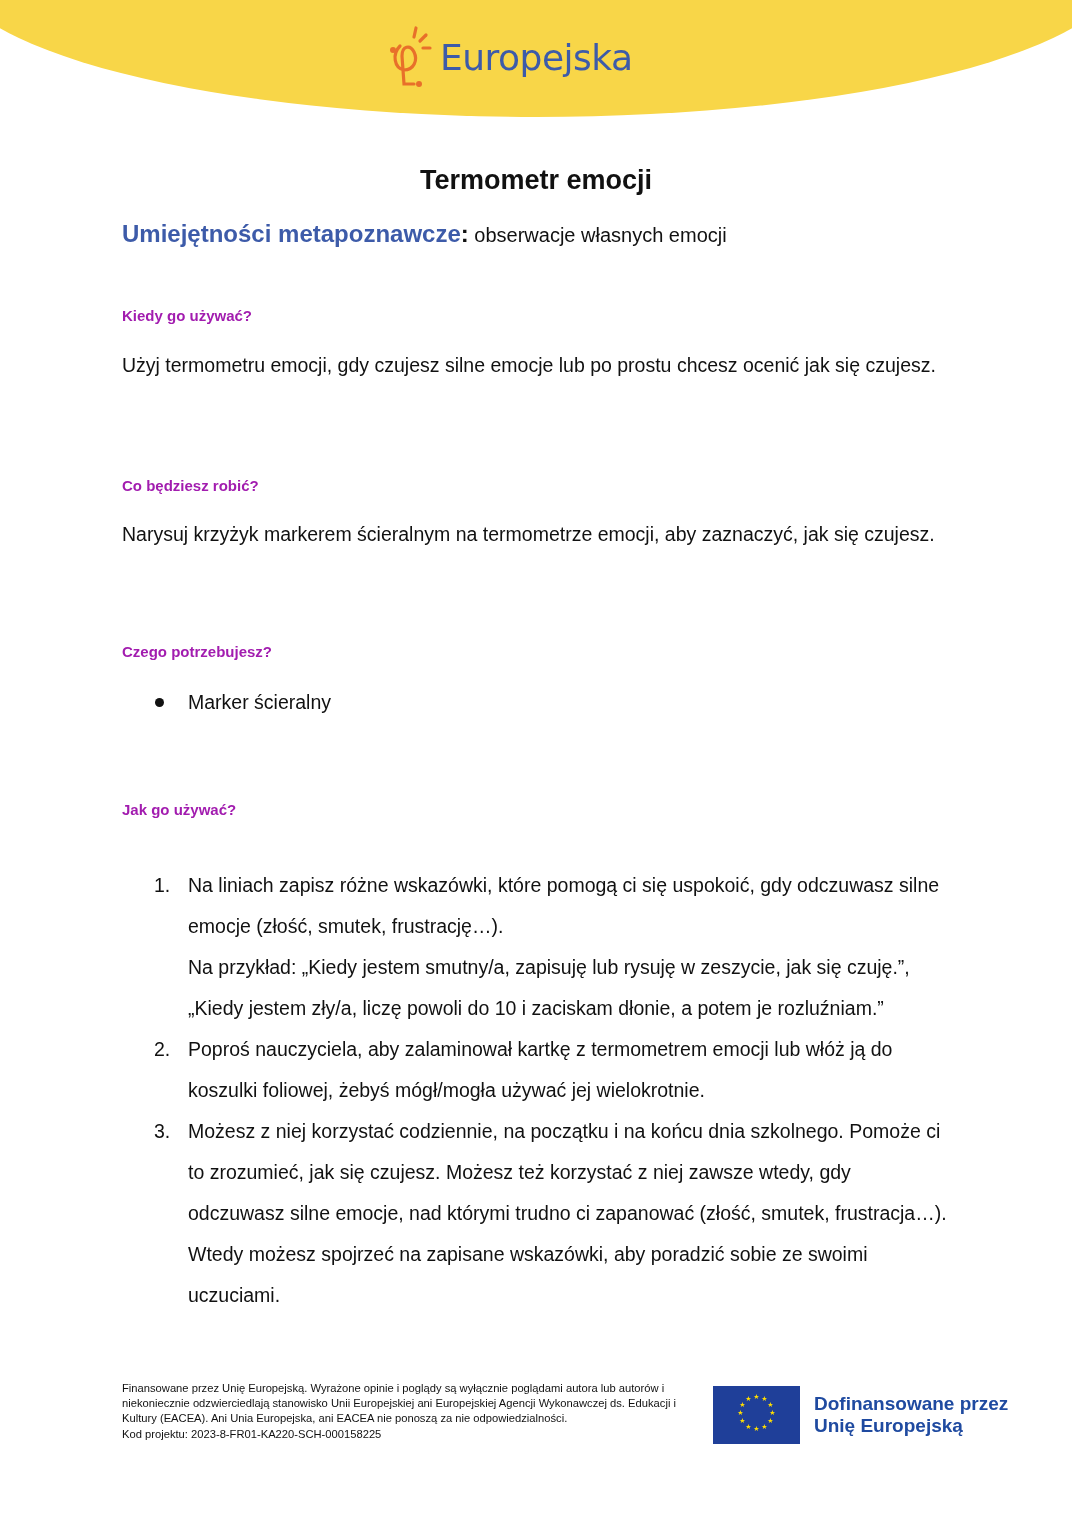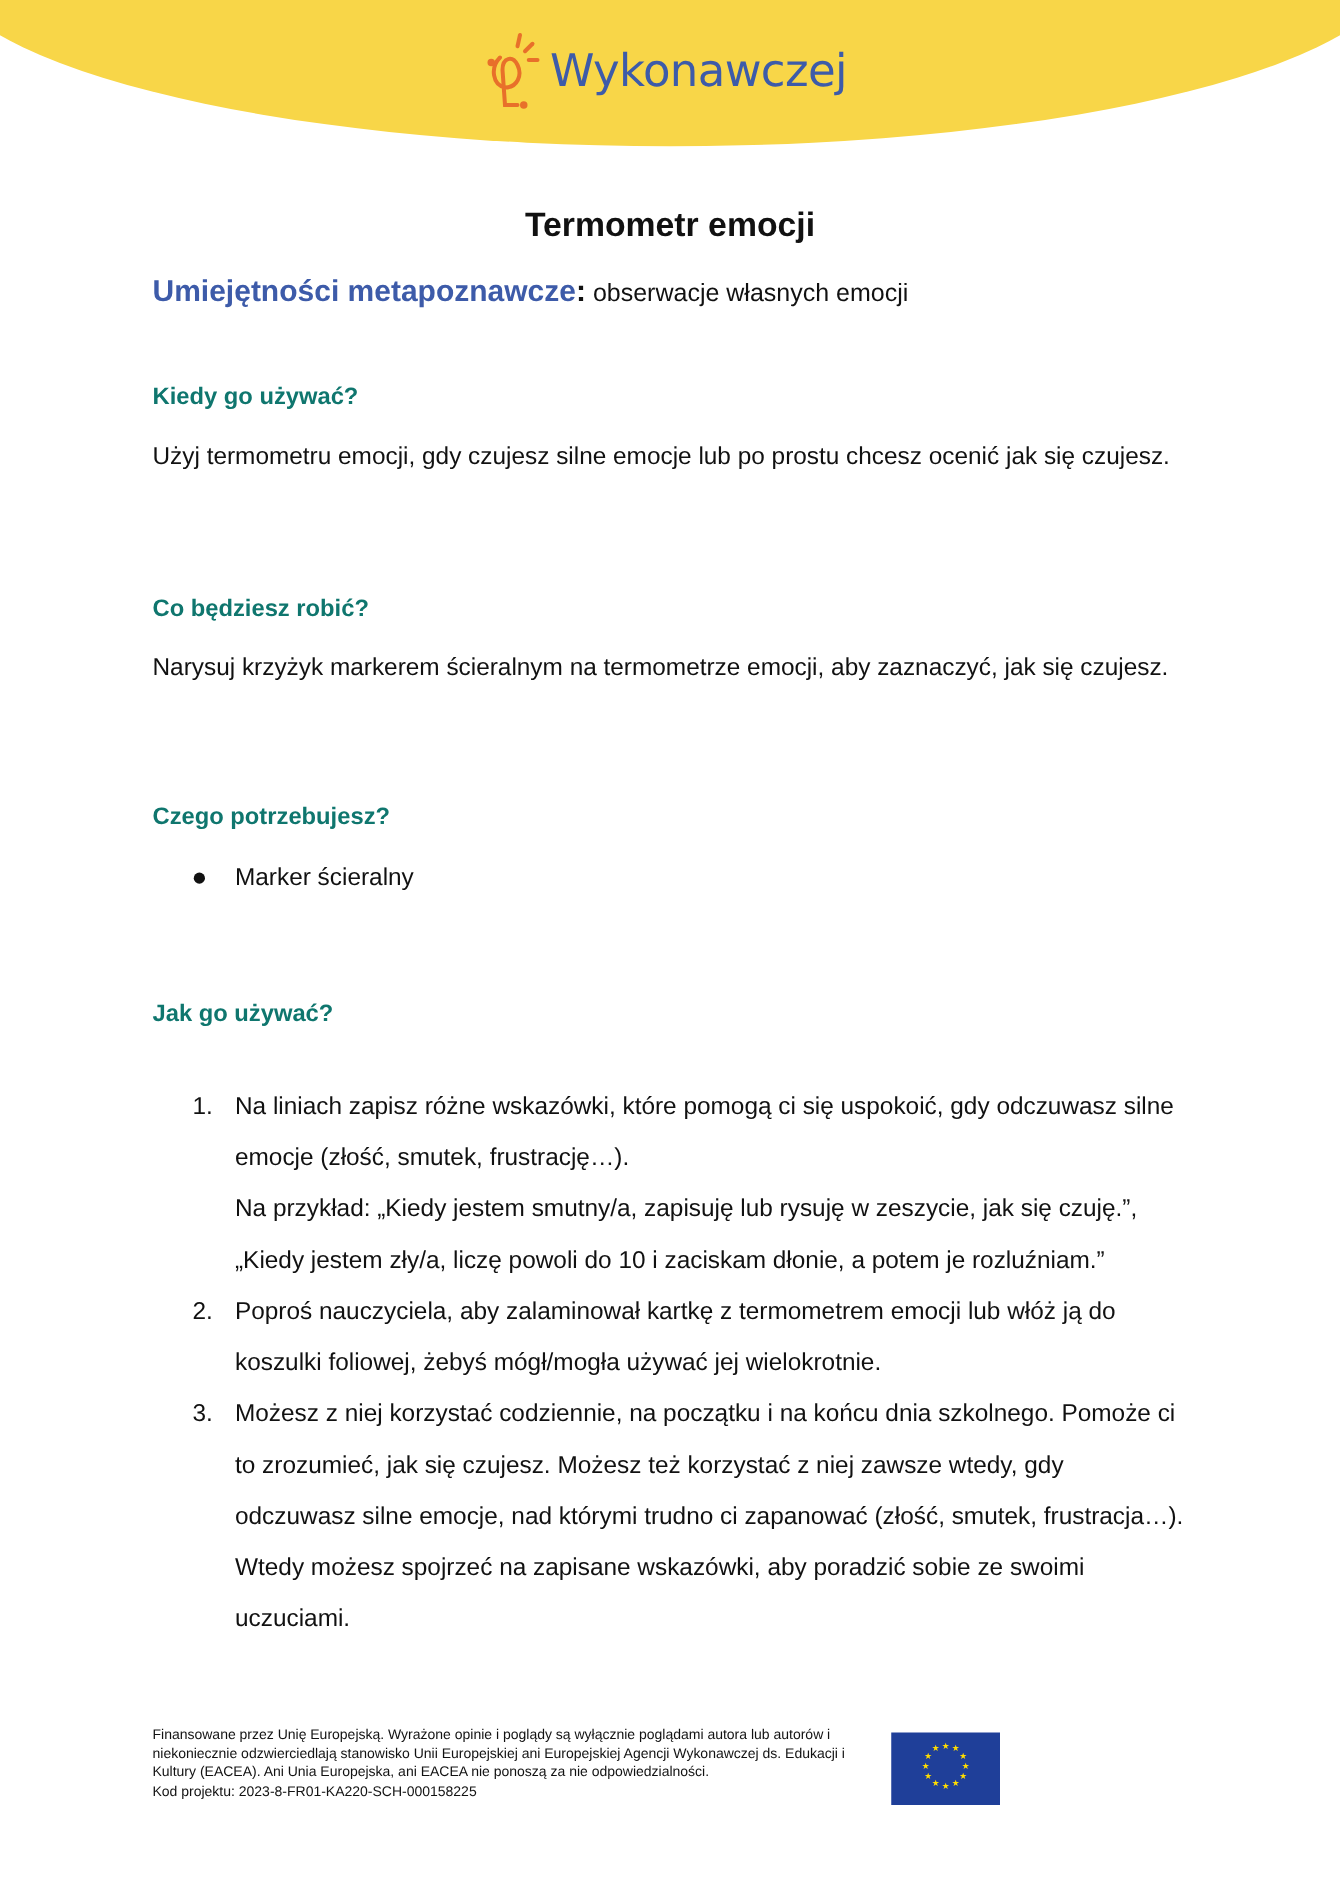--- a/index.html
+++ b/index.html
@@ -23,22 +23,22 @@
   .title {
     position: absolute; top: 165px; left: 0; width: 1072px; text-align: center;
     font-size: 27px; font-weight: bold; color: #111;
   }
   .skill {
     position: absolute; top: 220px; left: 122px; font-size: 20px; color:#111;
   }
   .skill .lbl { font-size: 24px; font-weight: bold; color: #3D5BA9; }
   .skill .colon { font-size: 24px; font-weight: bold; color: #111; }
   h2 {
-    position: absolute; left: 122px; margin: 0; font-size: 19px;
-    font-weight: bold; color: #0f766e;
+    position: absolute; left: 122px; margin: 0; font-size: 15px;
+    font-weight: bold; color: #a21caf;
   }
   .para {
     position: absolute; left: 122px; width: 830px; font-size: 19.5px;
     line-height: 41px; margin: 0; color: #111;
   }
   ul.needs { position: absolute; left: 0; top: 682px; margin: 0; padding: 0; list-style: none; }
   ul.needs li {
     position: relative; height: 41px; line-height: 41px; font-size: 19.5px; padding-left: 188px;
   }
   ul.needs li .dot {
@@ -72,21 +72,21 @@
   <svg width="50" height="66" viewBox="0 0 50 66">
     <g stroke="#E8702A" stroke-width="3.2" fill="none" stroke-linecap="round">
       <path d="M14 22 C6 30, 8 44, 18 46 C28 46, 32 36, 28 28 C24 20, 16 22, 16 32 L18 60 L28 60"></path>
       <line x1="30" y1="4" x2="28" y2="13"></line>
       <line x1="40" y1="11" x2="34" y2="17"></line>
       <line x1="44" y1="24" x2="37" y2="24"></line>
     </g>
     <circle cx="7" cy="26" r="3" fill="#E8702A"></circle>
     <circle cx="33" cy="60" r="3" fill="#E8702A"></circle>
   </svg>
-  <span class="logo-text">Wykonawczej</span>
+  <span class="logo-text">Europejska</span>
 </div>
 
 <div class="title">Termometr emocji</div>
 
 <div class="skill">
   <span class="lbl">Umiejętności metapoznawcze</span><span class="colon">:</span><span> obserwacje własnych emocji</span>
 </div>
 
 <h2 style="top:307px">Kiedy go używać?</h2>
 <p class="para" style="top:345px">Użyj termometru emocji, gdy czujesz silne emocje lub po prostu chcesz ocenić jak się czujesz.</p>
@@ -133,13 +133,17 @@
         <text x="51.5" y="43">★</text>
         <text x="43.5" y="45">★</text>
         <text x="35.5" y="43">★</text>
         <text x="29.5" y="37">★</text>
         <text x="27.5" y="29">★</text>
         <text x="29.5" y="21">★</text>
         <text x="35.5" y="15">★</text>
       </g>
     </svg>
   </div>
+  <div class="eu-label">
+    <span>Dofinansowane przez</span><br>
+    <span>Unię Europejską</span>
+  </div>
 </div>
 
 </body></html>

